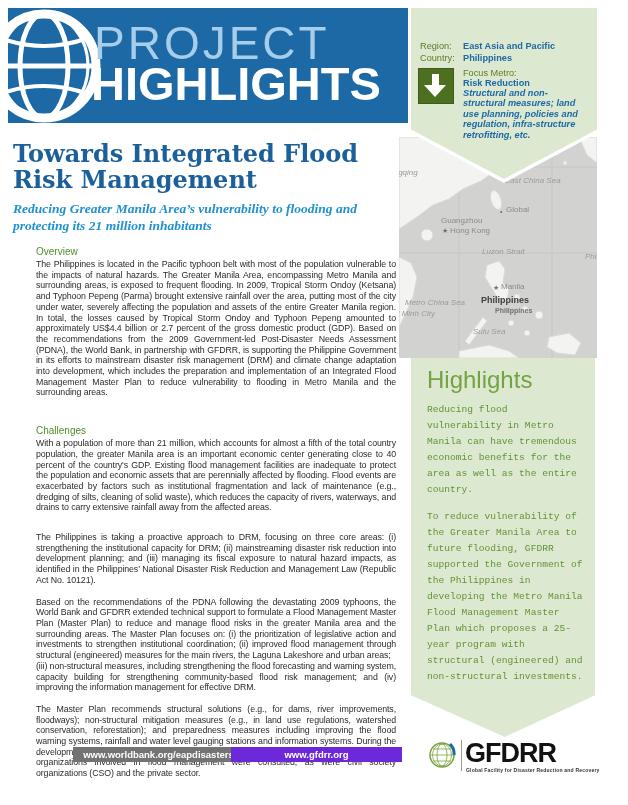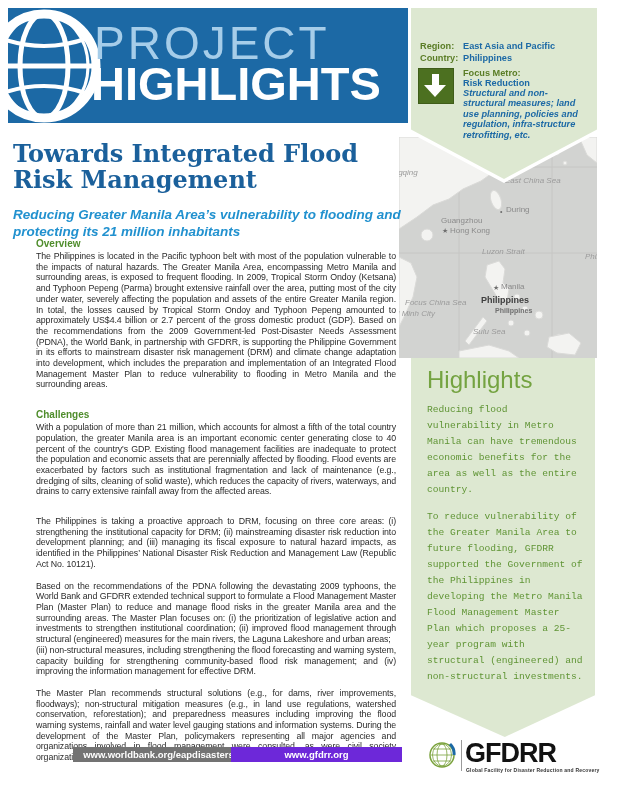--- a/index.html
+++ b/index.html
@@ -12,47 +12,47 @@
   .word-project{position:absolute;left:86px;top:12px;font-size:46px;font-weight:300;
                 color:#a6cde9;letter-spacing:3px;line-height:1;}
   .word-highlights{position:absolute;left:83px;top:52px;font-size:47px;font-weight:bold;
                 color:#ffffff;letter-spacing:0px;line-height:1;}
 
   
   .infobox-back{position:absolute;left:408px;top:6px;width:192px;height:177px;background:#ffffff;
         clip-path:polygon(0 0,100% 0,100% 71%,50% 100%,0 71%);}
   .infobox{position:absolute;left:411px;top:8px;width:186px;height:171px;background:#dde8d1;
         clip-path:polygon(0 0,100% 0,100% 71%,50% 100%,0 71%);}
-  .infobox .lbl{position:absolute;font-size:9.2px;font-weight:bold;color:#5a7d26;}
+  .infobox .lbl{position:absolute;font-size:9.2px;font-weight:normal;color:#5a7d26;}
   .infobox .val{position:absolute;font-size:9.2px;font-weight:bold;color:#1c69a5;}
   .arrowbox{position:absolute;left:7px;top:60px;width:34px;height:34px;background:#4c7020;border:1px solid #3f5d19;}
   .arrowbox .stem{position:absolute;left:13px;top:5px;width:7px;height:12px;background:#fff;}
   .arrowbox .head{position:absolute;left:5px;top:16px;width:0;height:0;
         border-left:11px solid transparent;border-right:11px solid transparent;border-top:12px solid #fff;}
   .focus-desc{position:absolute;left:52px;top:80px;width:126px;font-size:9.2px;font-style:italic;
         font-weight:bold;color:#1c69a5;line-height:10.4px;}
 
   
   .map{position:absolute;left:399px;top:137px;width:198px;height:221px;background:#d2d3d1;overflow:hidden;}
   .map svg{position:absolute;left:0;top:0;}
   .map-label{position:absolute;font-size:8px;font-style:italic;color:#9b9b9b;white-space:nowrap;}
   .map-label.city{font-style:normal;color:#8a8a8a;}
   .map-label.country{font-style:normal;font-weight:bold;color:#3f3f3f;font-size:9px;}
   .map-label.country-sm{font-style:normal;font-weight:bold;color:#707070;font-size:7px;}
   .map-marker{position:absolute;font-size:7px;color:#6e6e6e;line-height:1;}
 
   
   .title-block{position:absolute;left:13px;top:141px;width:400px;text-align:left;}
   .doc-title{font-family:"DejaVu Serif",serif;font-weight:bold;font-size:24px;line-height:26px;color:#1b609b;}
-  .doc-subtitle{margin-top:13px;font-family:Liberation Sans, sans-serif;font-weight:bold;font-style:italic;
+  .doc-subtitle{margin-top:7px;font-family:Liberation Serif, serif;font-weight:bold;font-style:italic;
         font-size:13.5px;line-height:17px;color:#2191cf;}
 
   
   .body-col{position:absolute;left:36px;top:238px;width:360px;}
-  .sec-head{font-size:10px;font-weight:bold;color:#4f8d2c;margin:0 0 2px 0;}
+  .sec-head{font-size:10px;font-weight:normal;color:#4f8d2c;margin:8px 0 2px 0;}
   .body-col p{margin:0 0 11px 0;font-size:8.8px;line-height:10.7px;letter-spacing:-0.1px;
         color:#2b2b2b;text-align:justify;}
   .body-col p.cont{margin-top:-11px;}
   .sec-gap{height:8px;}
 
   
   .sidebar{position:absolute;left:411px;top:358px;width:184px;height:379px;background:#dde8d1;
         clip-path:polygon(0 0,100% 0,100% 89%,51% 100%,0 89%);}
   .sidebar-head{position:absolute;left:16px;top:8px;font-size:24px;font-weight:300;color:#74a341;}
   .sidebar-body{position:absolute;left:16px;top:44px;width:158px;}
@@ -118,31 +118,31 @@
           <circle cx="128" cy="196" r="3"></circle>
           <circle cx="112" cy="186" r="3"></circle>
         <polygon points="84,180 88,184 70,208 66,204"></polygon>
         <polygon points="150,200 170,196 182,206 176,218 158,216 148,210"></polygon>
         <polygon points="60,214 90,208 110,214 120,221 60,221"></polygon>
       </g>
     </svg>
     <span class="map-label" style="left:-20px;top:31px">Chongqing</span>
     <span class="map-label" style="left:106px;top:39px">East China Sea</span>
     <span class="map-marker" style="left:101px;top:71px">•</span>
-    <span class="map-label city" style="left:107px;top:68px">During</span>
+    <span class="map-label city" style="left:107px;top:68px">Global</span>
     <span class="map-label city" style="left:42px;top:79px">Guangzhou</span>
     <span class="map-marker" style="left:43px;top:90px">★</span>
     <span class="map-label city" style="left:51px;top:89px">Hong Kong</span>
     <span class="map-label" style="left:83px;top:110px">Luzon Strait</span>
     <span class="map-label" style="left:186px;top:115px">Philippine Sea</span>
     <span class="map-marker" style="left:94px;top:147px">★</span>
     <span class="map-label city" style="left:102px;top:145px">Manila</span>
     <span class="map-label country" style="left:82px;top:158px">Philippines</span>
     <span class="map-label country-sm" style="left:96px;top:170px">Philippines</span>
-    <span class="map-label" style="left:6px;top:161px">Focus China Sea</span>
+    <span class="map-label" style="left:6px;top:161px">Metro China Sea</span>
     <span class="map-label" style="left:-24px;top:172px">Ho Chi Minh City</span>
     <span class="map-label" style="left:74px;top:190px">Sulu Sea</span>
   </div>
 
   <div class="infobox-back"></div>
   <div class="infobox">
     <span class="lbl" style="left:9px;top:33px">Region:</span>
     <span class="val" style="left:52px;top:33px">East Asia and Pacific</span>
     <span class="lbl" style="left:9px;top:45px">Country:</span>
     <span class="val" style="left:52px;top:45px">Philippines</span>

